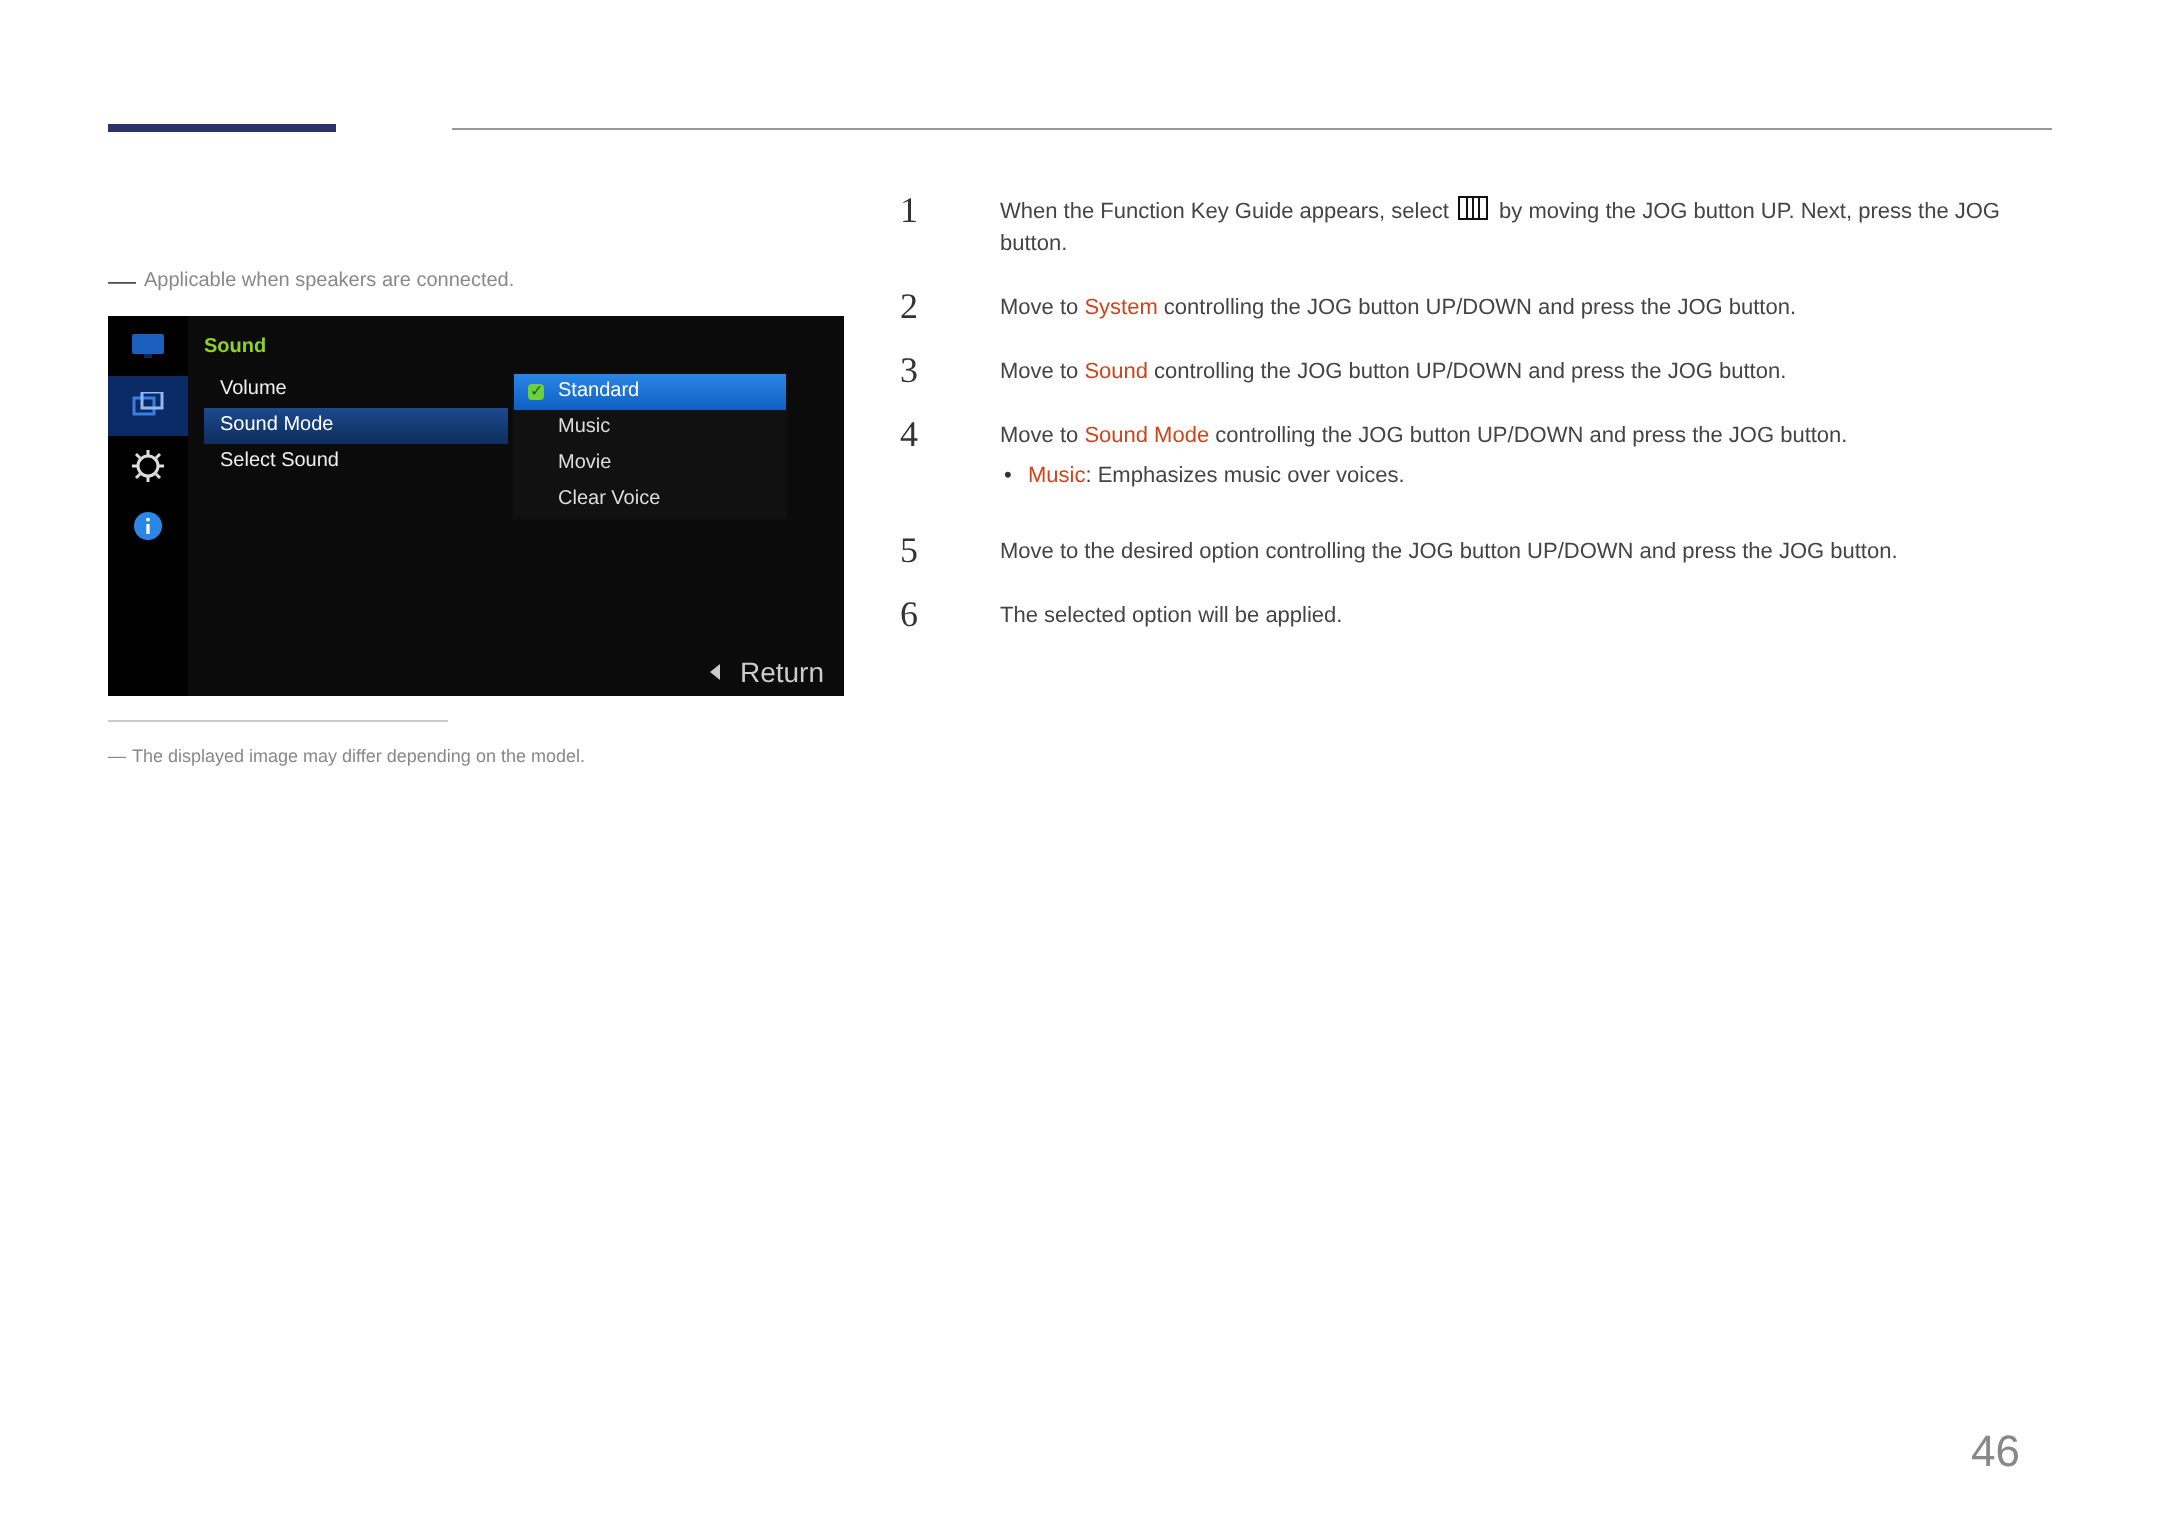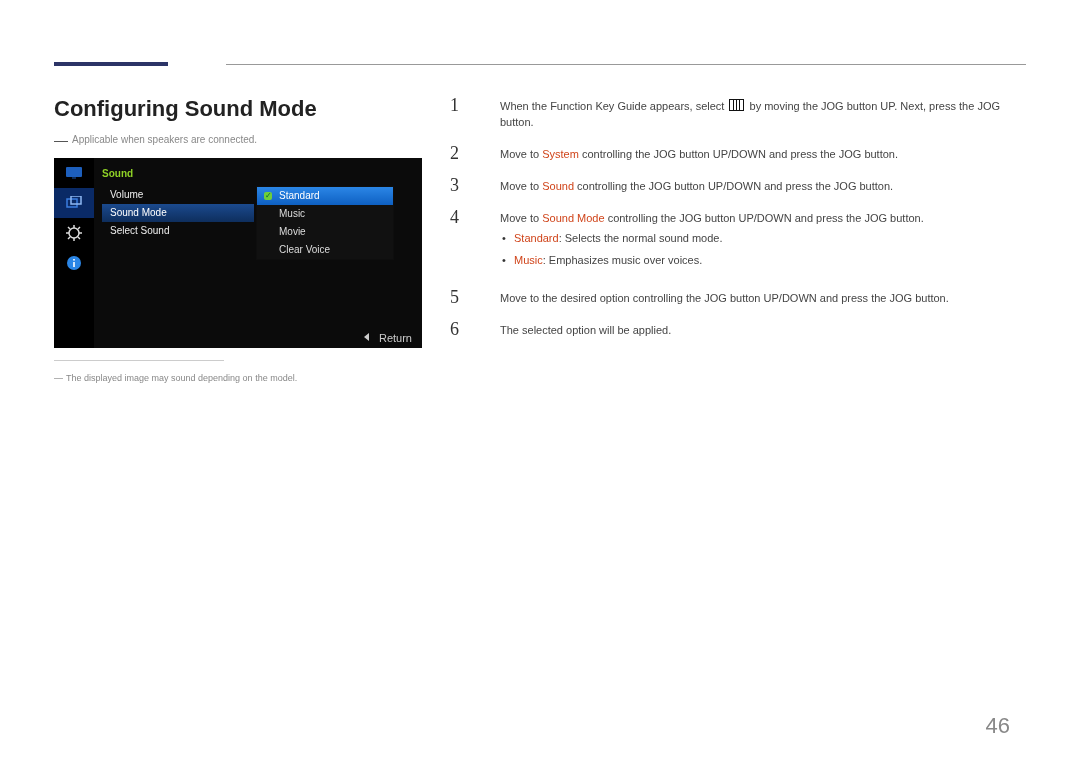--- a/index.html
+++ b/index.html
@@ -174,21 +174,21 @@
     position:absolute;
     left:8px; top:0px;
     font-size:8px;
     color:#063;
   }
   .osd-footer {
     position: absolute;
     right: 10px;
     bottom: 4px;
     color: #ccc;
-    font-size: 11px;
+    font-size: 14px;
   }
   .osd-footer .tri {
     display:inline-block;
     width:0;height:0;
     border-top:4px solid transparent;
     border-bottom:4px solid transparent;
     border-right:5px solid #ccc;
     margin-right:10px;
     vertical-align: 1px;
   }
@@ -253,21 +253,20 @@
   }
 </style>
 </head>
 <body>
 
 <div class="page">
 
   <div class="top-rule-accent"></div>
   <div class="top-rule"></div>
 
-  <div class="heading">Configuring Sound Mode</div>
 
   <div class="subnote">
     <span class="dash">―</span><span>Applicable when speakers are connected.</span>
   </div>
 
   <div class="osd">
     <div class="osd-inner">
       <div class="osd-iconbar">
         <div class="icn">
           <svg width="16" height="12" viewBox="0 0 16 12">
@@ -317,21 +316,21 @@
         <div class="row">Clear Voice</div>
       </div>
       <div class="osd-footer">
         <span class="tri"></span><span>Return</span>
       </div>
     </div>
   </div>
 
   <div class="divider-short"></div>
   <div class="footnote">
-    <span class="dash">―</span><span>The displayed image may sound depending on the model.</span>
+    <span class="dash">―</span><span>The displayed image may differ depending on the model.</span>
   </div>
 
   <div class="instr">
 
     <div class="step">
       <div class="step-num">1</div>
       <div class="step-body">
         <span>When the Function Key Guide appears, select </span><span class="menu-icon"></span><span> by moving the JOG button UP. Next, press the JOG button.</span>
       </div>
     </div>
@@ -348,21 +347,20 @@
       <div class="step-body">
         <span>Move to </span><span class="red">Sound</span><span> controlling the JOG button UP/DOWN and press the JOG button.</span>
       </div>
     </div>
 
     <div class="step">
       <div class="step-num">4</div>
       <div class="step-body">
         <span>Move to </span><span class="red">Sound Mode</span><span> controlling the JOG button UP/DOWN and press the JOG button.</span>
         <ul class="bullets">
-          <li><span class="red">Standard</span><span>: Selects the normal sound mode.</span></li>
           <li><span class="red">Music</span><span>: Emphasizes music over voices.</span></li>
         </ul>
       </div>
     </div>
 
     <div class="step">
       <div class="step-num">5</div>
       <div class="step-body">Move to the desired option controlling the JOG button UP/DOWN and press the JOG button.</div>
     </div>
 

